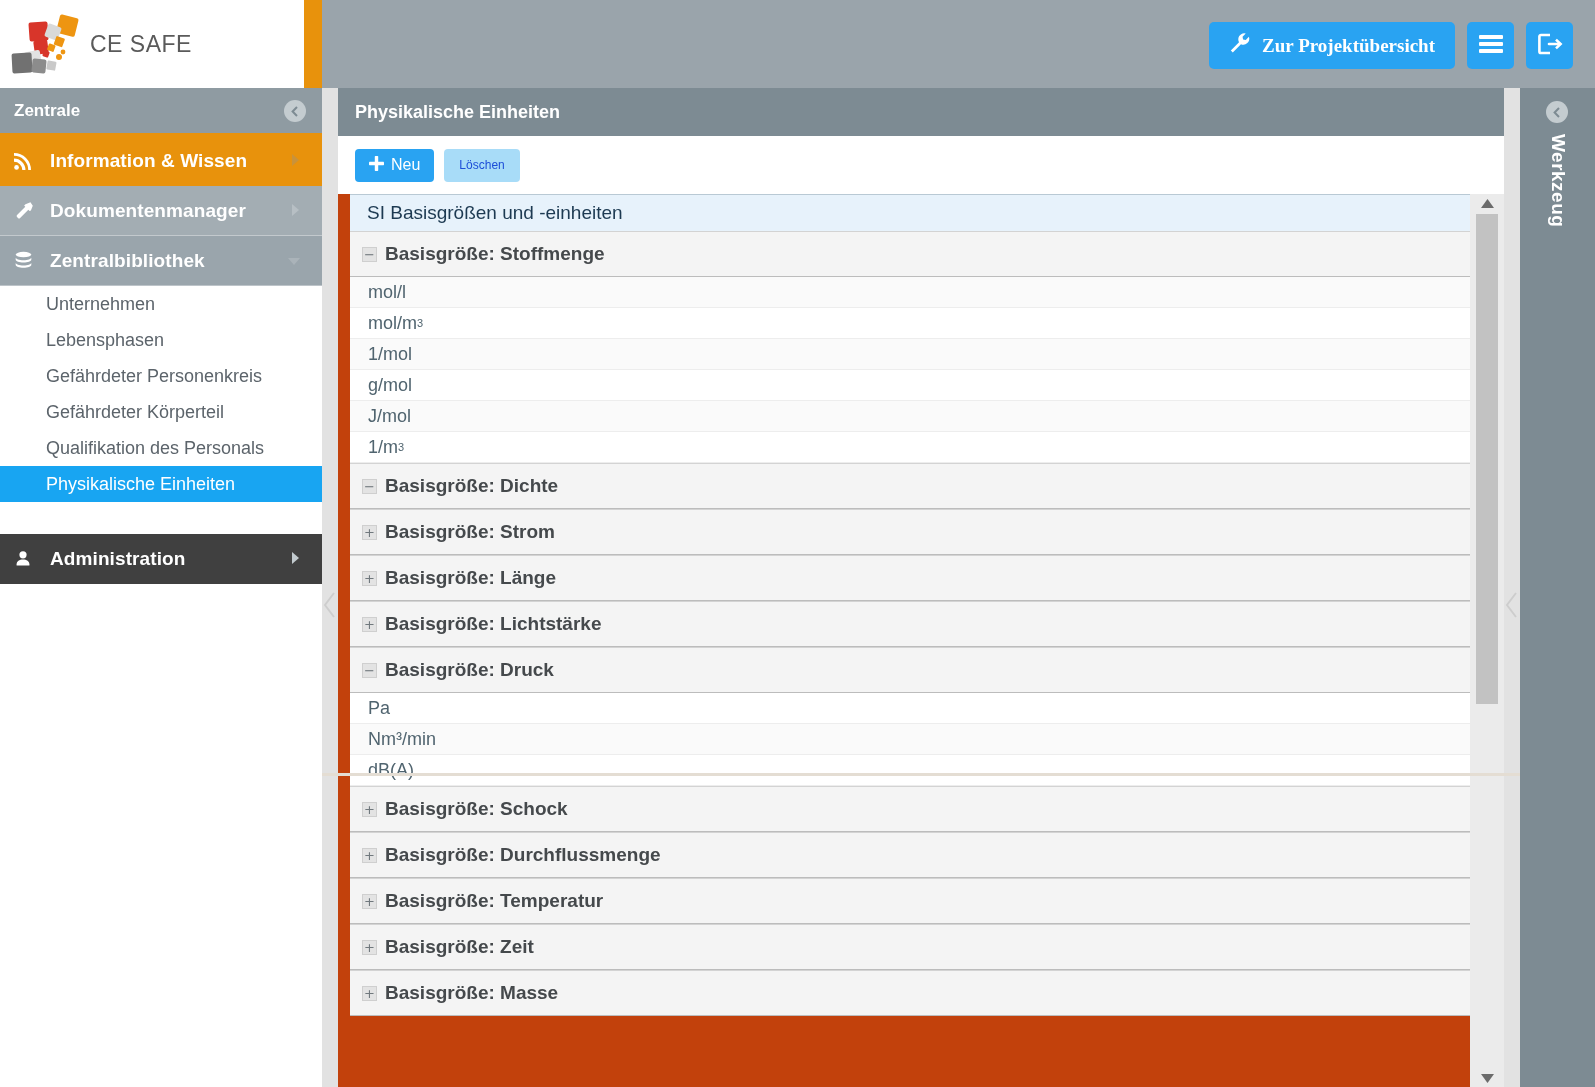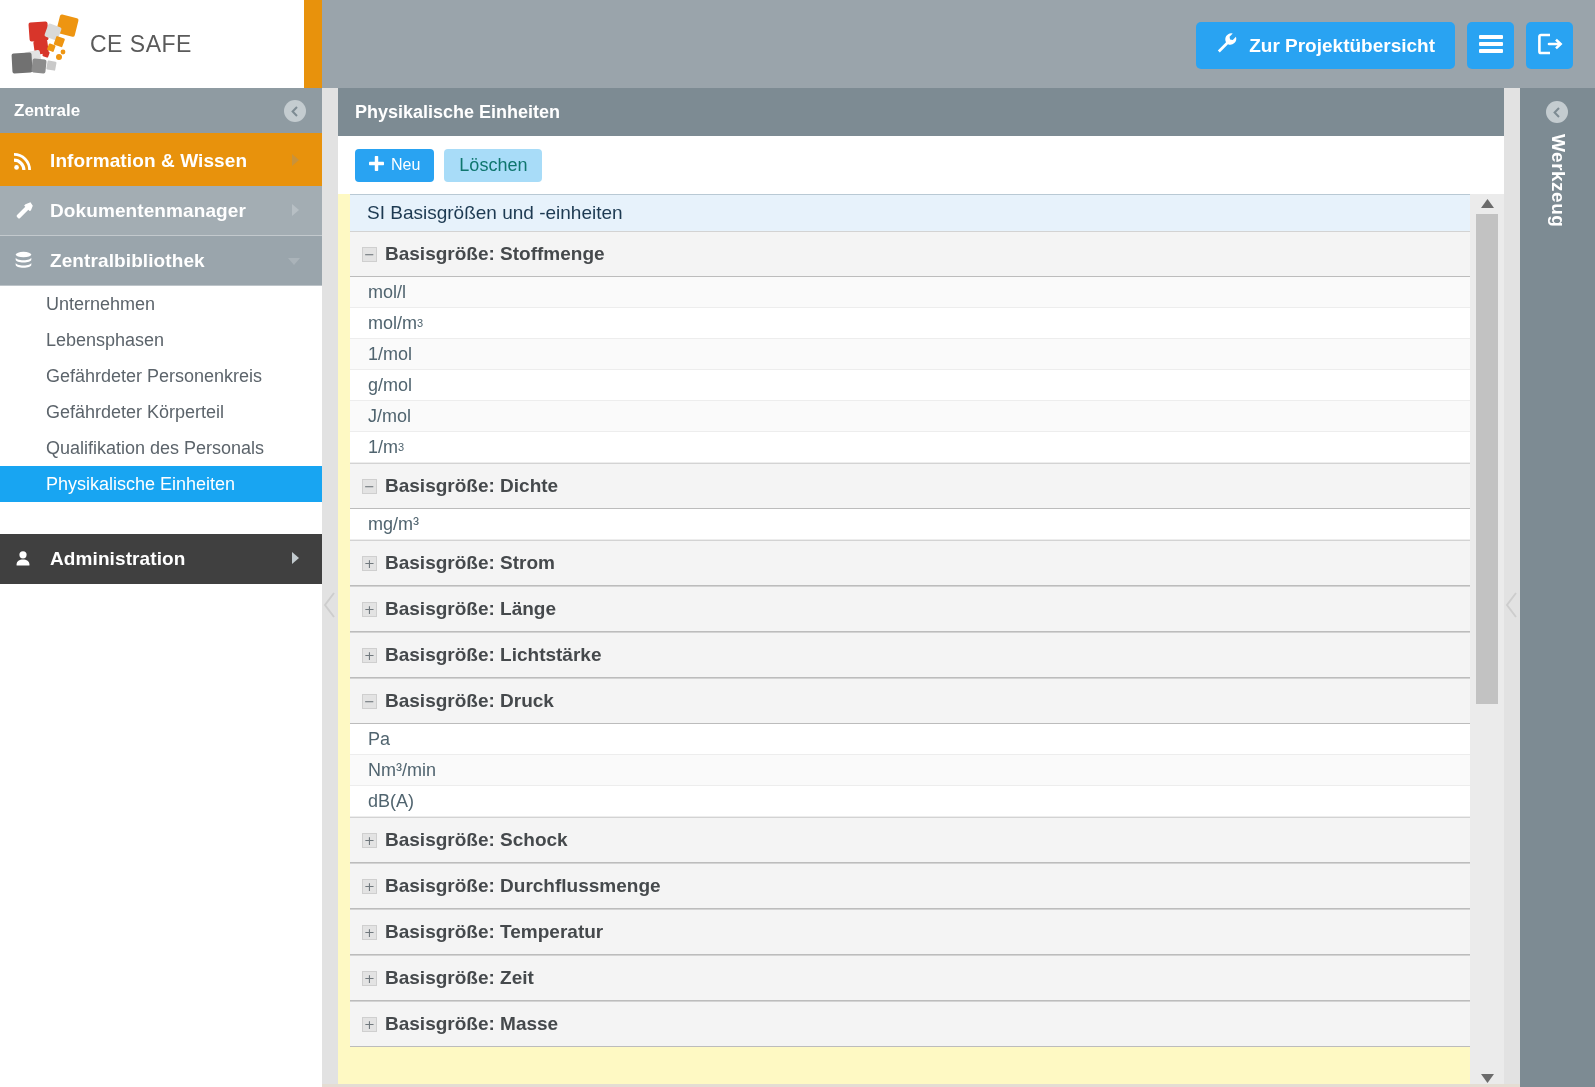--- a/index.html
+++ b/index.html
@@ -2,21 +2,21 @@
 <html lang="de"><head>
 <meta charset="utf-8">
 <title>CE SAFE — Physikalische Einheiten</title>
 <style>
   * { box-sizing: border-box; margin: 0; padding: 0; }
   html, body {
     width: 1595px; height: 1087px;
     font-family: "Liberation Sans", "DejaVu Sans", sans-serif;
     overflow: hidden; background: #ffffff;
   }
-  #app { position: relative; width: 1595px; height: 1087px; }
+  #app { position: relative; width: 1595px; height: 776px; }
 
   
   #sidebar {
     position: absolute; left: 0; top: 0;
     width: 322px; height: 1087px;
     background: #ffffff;
   }
   #logo-bar {
     position: relative; height: 88px; width: 322px;
     background: #ffffff; display: flex; align-items: center;
@@ -92,21 +92,21 @@
     display: flex; align-items: center; gap: 12px;
   }
   .btn-blue {
     background: #29a3f2; border: none; border-radius: 5px;
     color: #ffffff; cursor: pointer; display: flex;
     align-items: center; justify-content: center;
   }
   #btn-overview {
     height: 47px; padding: 0 20px; gap: 11px;
     font-size: 19px; font-weight: bold;
-    font-family: Liberation Sans, sans-serif;
+    font-family: Liberation Serif, serif;
   }
   #btn-menu, #btn-logout { width: 47px; height: 47px; }
 
   
   #content {
     position: absolute; left: 338px; top: 88px;
     width: 1166px; height: 999px; background: #ffffff;
   }
   #panel-head {
     height: 48px; background: #7d8b93; display: flex; align-items: center;
@@ -116,28 +116,28 @@
 
   #toolbar {
     height: 58px; display: flex; align-items: center;
     padding-left: 17px; gap: 10px; background: #ffffff;
   }
   #btn-neu {
     height: 33px; padding: 0 14px; gap: 7px; font-size: 16px;
     border-radius: 4px; font-weight: 400;
   }
   #btn-loeschen {
-    height: 33px; padding: 0 15px; font-size: 18px; border-radius: 4px;
-    background: #a8dcf8; color: #0f766e; border: none; cursor: pointer;
+    height: 33px; padding: 0 15px; font-size: 12px; border-radius: 4px;
+    background: #a8dcf8; color: #1d4ed8; border: none; cursor: pointer;
   }
 
   
   #list-wrap {
     position: relative; width: 1166px; height: 893px;
-    overflow: hidden; background: #fef9c3;
+    overflow: hidden; background: #c2410c;
   }
   #list { width: 1132px; }
 
   .si-row {
     height: 37px; background: #e7f2fb; display: flex; align-items: center;
     padding-left: 17px; color: #1d3a52; font-size: 19px;
     border-top: 1px solid #b9c9d4; margin-left: 12px; width: 1120px;
   }
 
   .grp-row {
@@ -407,23 +407,20 @@
               <span>J/mol</span>
             </div>
             <div class="unit-row odd">
               <span>1/m</span>
               <sup>3</sup>
             </div>
             <div class="grp-row">
               <span class="grp-toggle">−</span>
               <span class="grp-label">Basisgröße: Dichte</span>
             </div>
-            <div class="unit-row odd">
-              <span>mg/m³</span>
-            </div>
             <div class="grp-row">
               <span class="grp-toggle">+</span>
               <span class="grp-label">Basisgröße: Strom</span>
             </div>
             <div class="grp-row">
               <span class="grp-toggle">+</span>
               <span class="grp-label">Basisgröße: Länge</span>
             </div>
             <div class="grp-row">
               <span class="grp-toggle">+</span>

